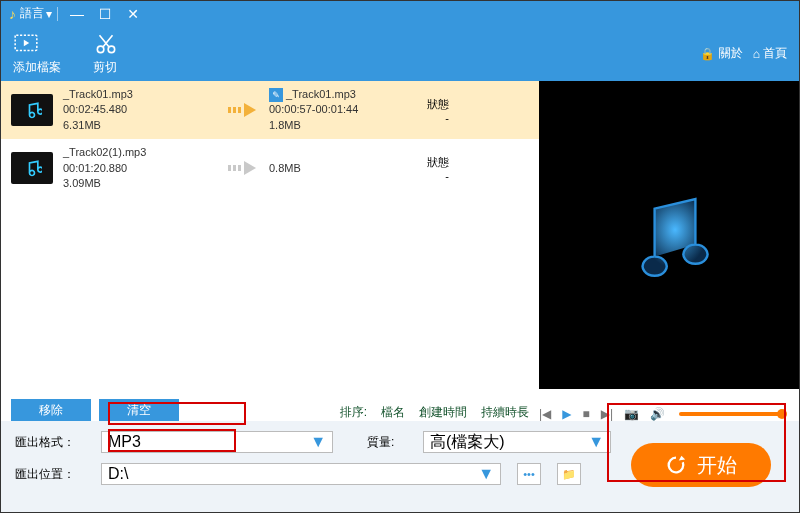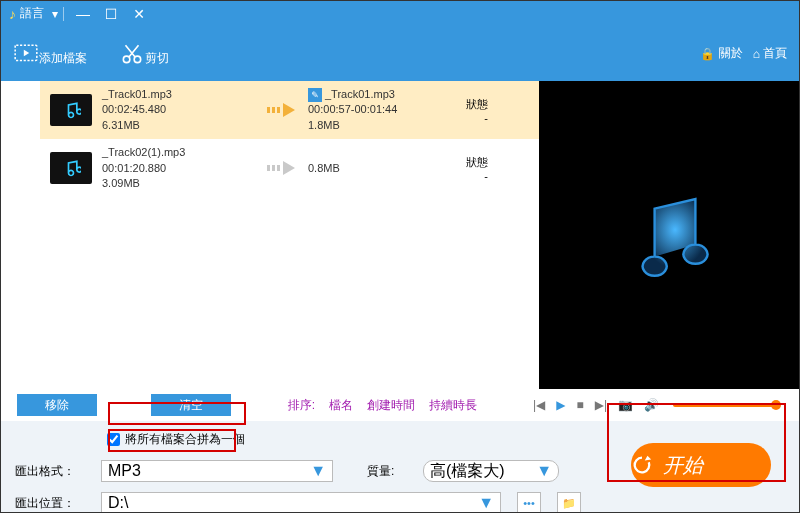--- a/index.html
+++ b/index.html
@@ -1,55 +1,55 @@
 <!DOCTYPE html>
 <html><head>
 <meta charset="utf-8">
 <style>
   * { box-sizing: border-box; margin: 0; padding: 0; font-family: "Microsoft YaHei", sans-serif; }
   body { width: 800px; height: 513px; background: #fff; border: 1px solid #333; overflow: hidden; font-size: 12px; }
   .titlebar { height: 25px; background: #3797dd; color: #fff; display: flex; align-items: center; padding: 0 8px; }
   .titlebar .logo { color: #ffdd55; margin-right: 4px; font-size: 14px; }
   .titlebar .title { flex: 1; }
-  .titlebar .lang {display:flex;align-items:center;gap:8px;}
+  .titlebar .lang {display:flex;align-items:center;gap:2px;}
   .titlebar .winbtn { width: 28px; text-align: center; cursor: pointer; font-size: 14px; }
   .divider {width:1px;height:14px;background:rgba(255,255,255,0.5);margin:0 5px;}
   .toolbar { height: 55px; background: #3797dd; display: flex; align-items: center; padding: 0 12px; color: #fff; }
-  .toolbtn { display: flex; flex-direction: row; align-items: flex-end; margin-right: 32px; cursor: pointer; }
+  .toolbtn { display: flex; flex-direction: column; align-items: flex-start; margin-right: 32px; cursor: pointer; }
   .toolbtn svg { width: 26px; height: 26px; }
   .toolbtn span { font-size: 12px; margin-top: 2px; }
   .toolbar-right { margin-left: auto; display: flex; align-items: center; gap: 10px; }
   .toolbar-right .lnk {display:flex;align-items:center;gap:3px;cursor:pointer;}
   .content { display: flex; height: 308px; }
-  .list { flex: 1; overflow: auto; padding-left: 39px; }
+  .list { flex: 1; overflow: auto; }
   .row { display: flex; align-items: center; padding: 6px 10px; border-bottom: 0px solid #eee; }
   .row.sel { background: #ffedc4; }
   .thumb { width: 42px; height: 32px; background: #111; border-radius: 2px; display:flex;align-items:center;justify-content:center; }
   .info { margin-left: 10px; font-size: 11px; color: #333; line-height: 1.4; flex:0 0 160px;}
   .arrow { width:46px; display:flex;align-items:center;justify-content:center;}
   .outinfo { font-size: 11px; color:#333; line-height:1.4; flex:0 0 140px;}
   .status { text-align:right; flex:0 0 40px; font-size:11px;}
   .preview { width: 260px; background: #000; display:flex;align-items:center;justify-content:center; position:relative;}
-  .controls-row {display:flex; height:32px; align-items:center; padding: 0 16px; gap: 46px;}
+  .controls-row {display:flex; height:32px; align-items:flex-end; padding: 0 10px;}
   .smallbtn { width:80px;height:22px;background:#3797dd;color:#fff;border:none;font-size:12px;cursor:pointer;margin-right:8px;}
-  .sort {margin-left:auto;display:flex;gap:14px;font-size:12px;color:#a21caf;}
+  .sort {margin-left:auto;display:flex;gap:14px;font-size:12px;color:#14532d;}
   .player-ctrls {width:260px;display:flex;align-items:center;gap:11px;padding-left:10px;}
   .player-ctrls .pbtn {color:#777;cursor:pointer;}
   .player-ctrls .pbtn.play {color:#3797dd;}
   .volume-bar{flex:1;height:4px;background:#ff7a00;position:relative;border-radius:2px;margin-left:3px;margin-right:6px;}
   .volume-bar::after{content:"";position:absolute;right:-4px;top:-3px;width:10px;height:10px;background:#ff7a00;border-radius:50%;}
   .bottom { background:#eef3f8; padding: 10px 14px 8px; height: 124px; position:relative;}
   .merge-row {margin-left:92px;display:flex;align-items:center;gap:5px;margin-bottom:12px;}
   .form-row {display:flex;align-items:center;margin-bottom:10px;gap:16px;}
   .form-row label {font-size:12px;width:70px;}
   .combo {width:232px;height:22px;border:1px solid #bbb;background:#fff;display:flex;align-items:center;padding:0 6px;font-size:16px;position:relative;}
   .combo .caret {margin-left:auto;color:#3797dd;}
-  .combo.sm{width:136px;border-radius:10px;}
+  .combo.sm{width:188px;}
   .iconbtn {width:24px;height:22px;border:1px solid #bbb;background:#fff;display:flex;align-items:center;justify-content:center;cursor:pointer;color:#3797dd;font-size:11px;}
-  .startbtn {position:absolute;right:28px;top:22px;width:140px;height:44px;background:#ff7a00;border-radius:22px;color:#fff;font-size:20px;display:flex;align-items:center;gap:10px;cursor:pointer;font-style:italic;}
+  .startbtn {position:absolute;right:28px;top:22px;width:140px;height:44px;background:#ff7a00;border-radius:22px;color:#fff;font-size:20px;display:flex;align-items:center;justify-content:center;gap:10px;cursor:pointer;}
   .hl1 {position:absolute; left:108px; top:402px; width:138px; height:23px; border:2px solid #d40000;pointer-events:none;}
   .hl2 {position:absolute; left:108px; top:429px; width:128px; height:23px; border:2px solid #d40000;pointer-events:none;}
   .hl3 {position:absolute; left:607px; top:403px; width:179px; height:79px; border:2px solid #d40000;pointer-events:none;}
   .editicon{display:inline-flex;width:14px;height:14px;background:#3797dd;color:#fff;align-items:center;justify-content:center;font-size:9px;margin-right:3px;vertical-align:middle;}
 </style>
 </head>
 <body>
 
 <div class="titlebar">
   <span class="logo">♪</span>
@@ -181,24 +181,20 @@
     <span class="pbtn play">▶</span>
     <span class="pbtn">■</span>
     <span class="pbtn">▶|</span>
     <span class="pbtn">📷</span>
     <span class="pbtn" style="color:#3797dd">🔊</span>
     <div class="volume-bar"></div>
   </div>
 </div>
 
 <div class="bottom">
-  <div class="merge-row">
-    <input type="checkbox" checked="" style="">
-    <span>將所有檔案合拼為一個</span>
-  </div>
   <div class="form-row">
     <label>匯出格式：</label>
     <div class="combo">
         <span>MP3</span>
         <span class="caret">▼</span>
       </div>
     <label style="margin-left:18px;width:40px">質量:</label>
     <div class="combo sm">
         <span>高(檔案大)</span>
         <span class="caret">▼</span>

